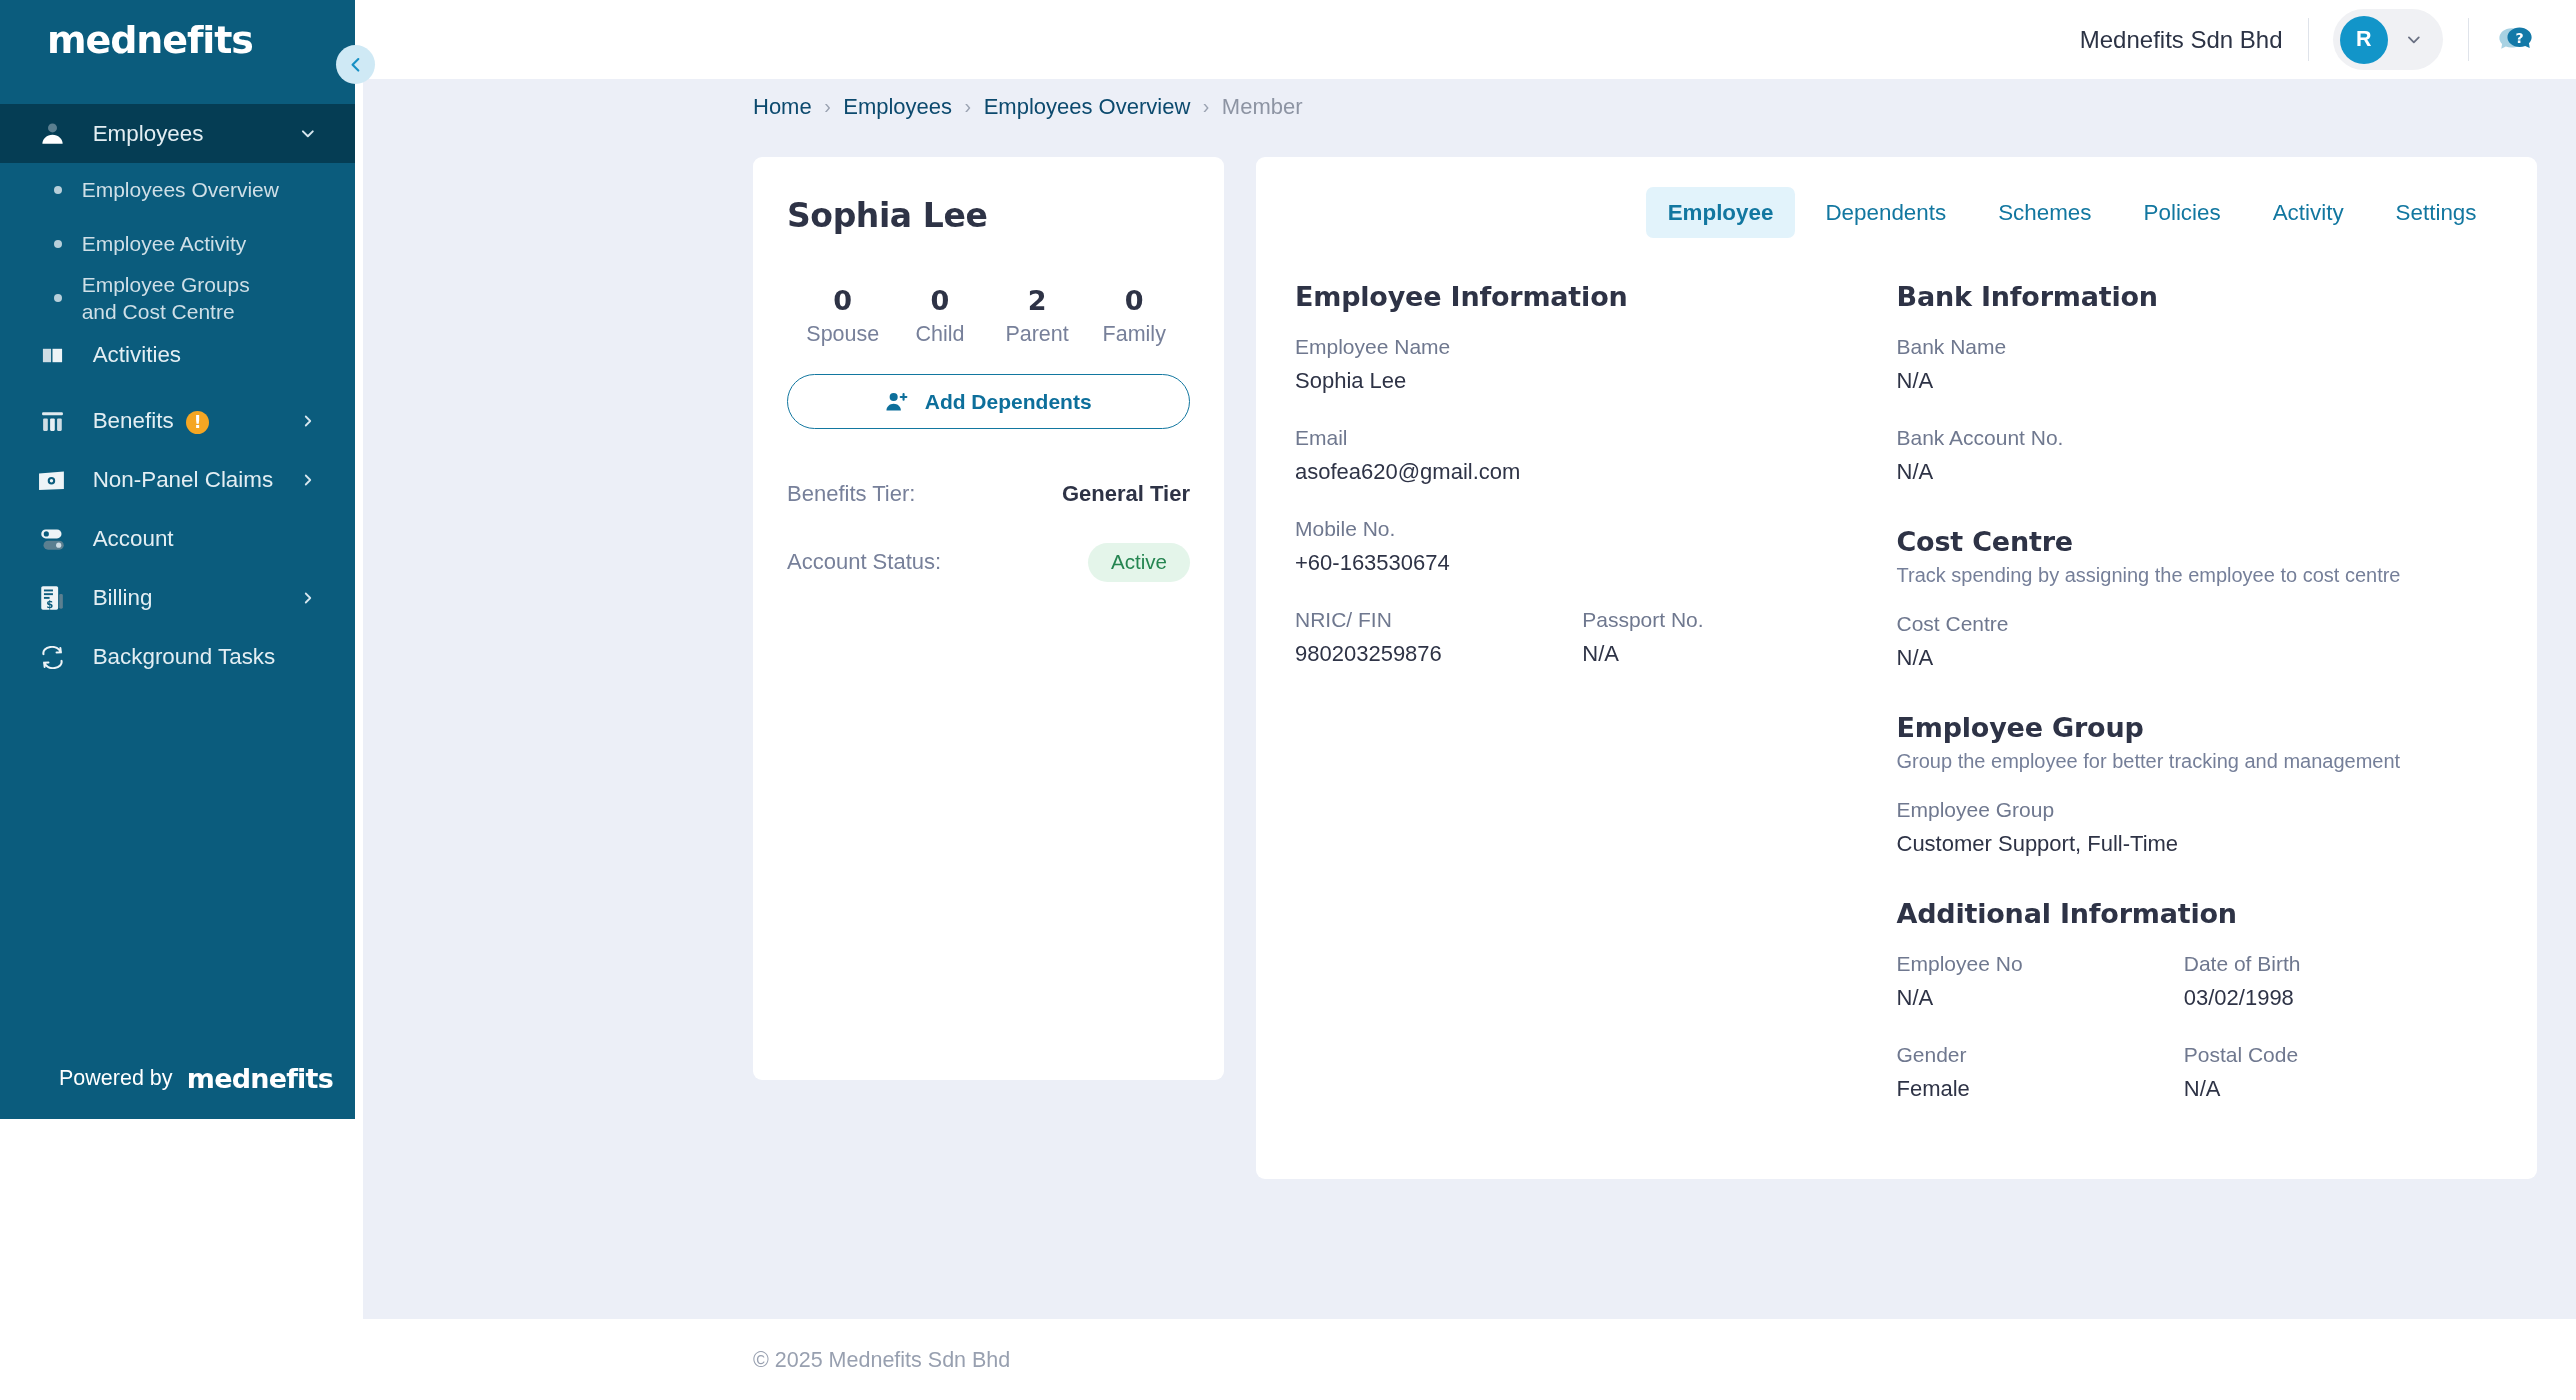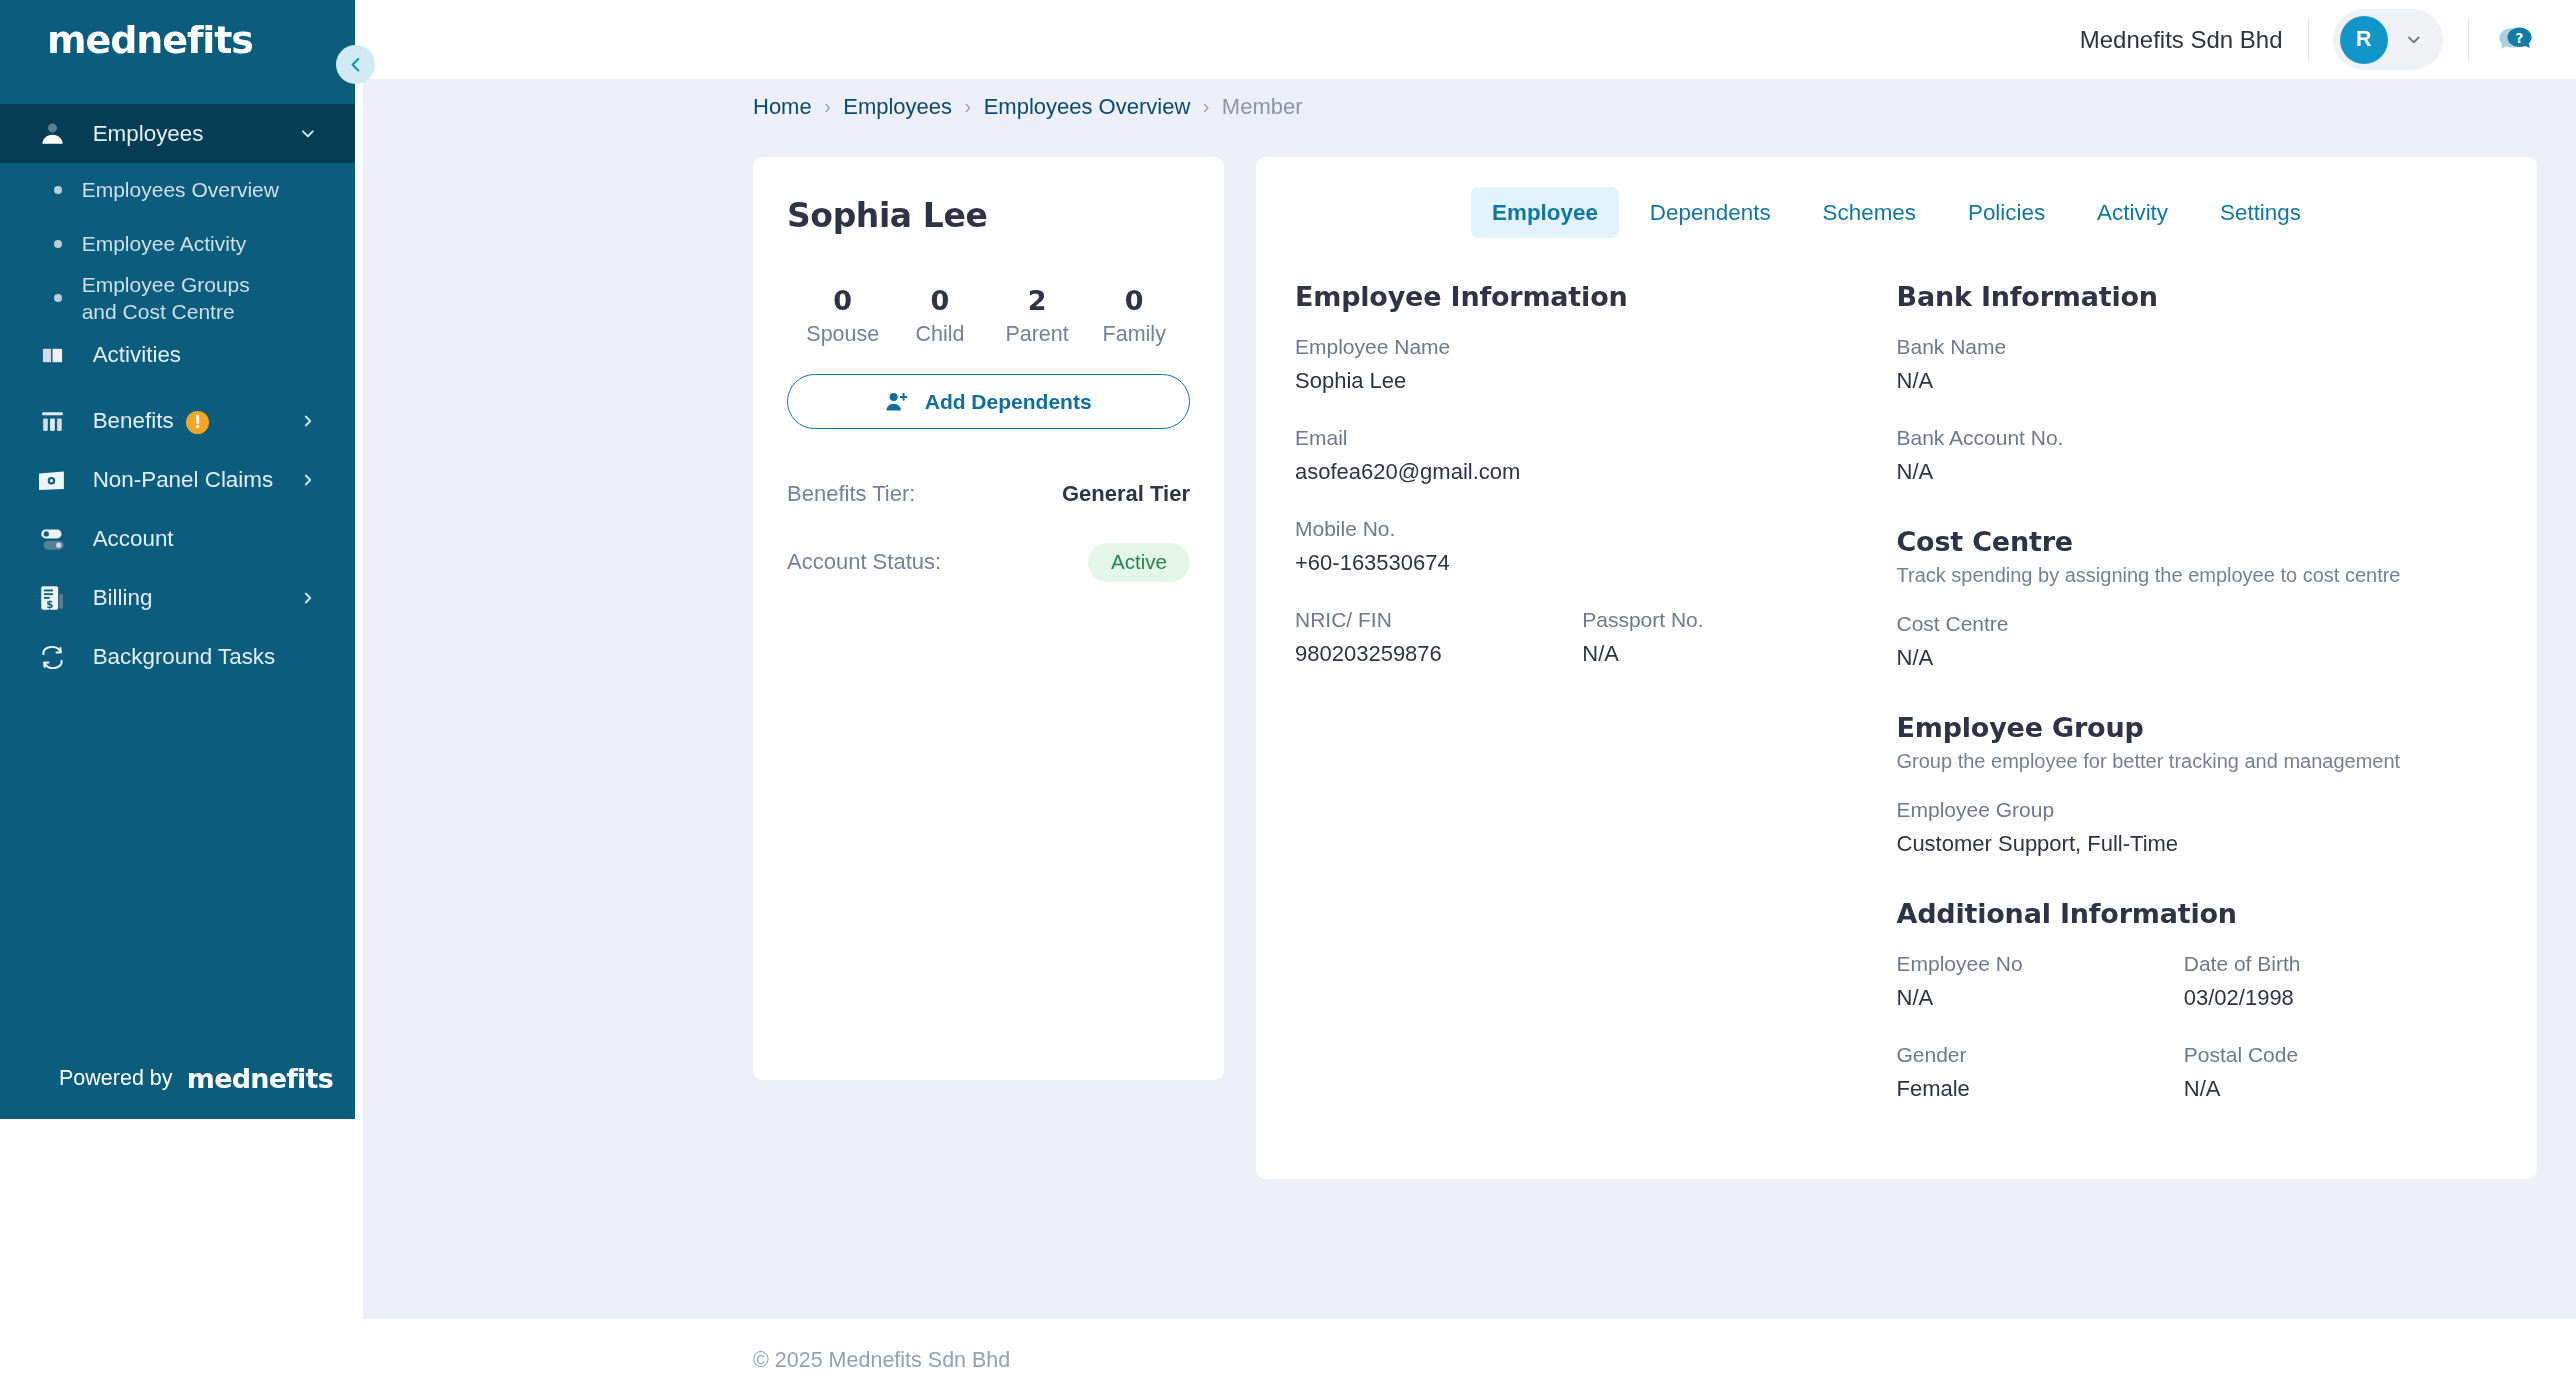--- a/index.html
+++ b/index.html
@@ -197,21 +197,21 @@
   }
 
   
   .detail-card {
     flex: 1 1 auto;
     background: #ffffff; border-radius: 9px;
     padding: 30px 39px 45px 39px;
     min-height: 923px;
     position: relative;
   }
-  .tabs-row { display: flex; align-items: center; justify-content: center; gap: 20px; }
+  .tabs-row { display: flex; align-items: center; justify-content: flex-end; gap: 20px; }
   .tabs { display: flex; gap: 9px; align-items: center; }
   .tab {
     font-size: 22.4px; color: #1277a0;
     padding: 12.5px 21.5px; border-radius: 7.2px;
     cursor: pointer; white-space: nowrap;
   }
   .tab.active { background: #e2f3fb; font-weight: 700; }
 
   .edit-wrap {
     position: relative;

